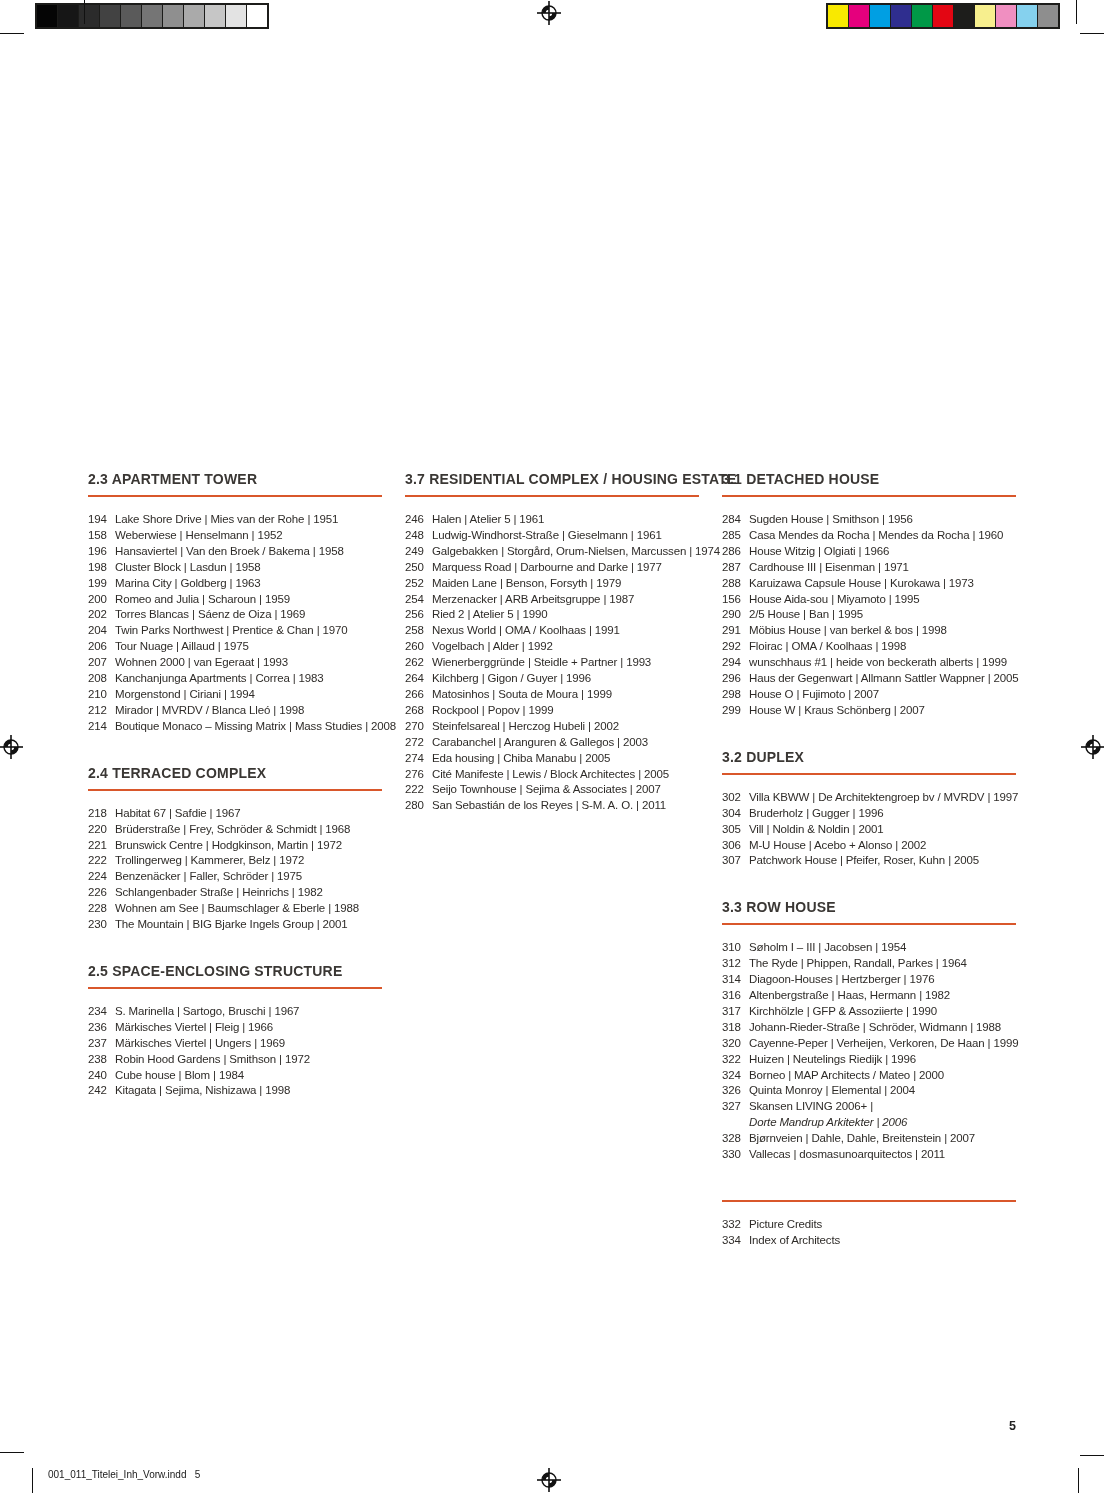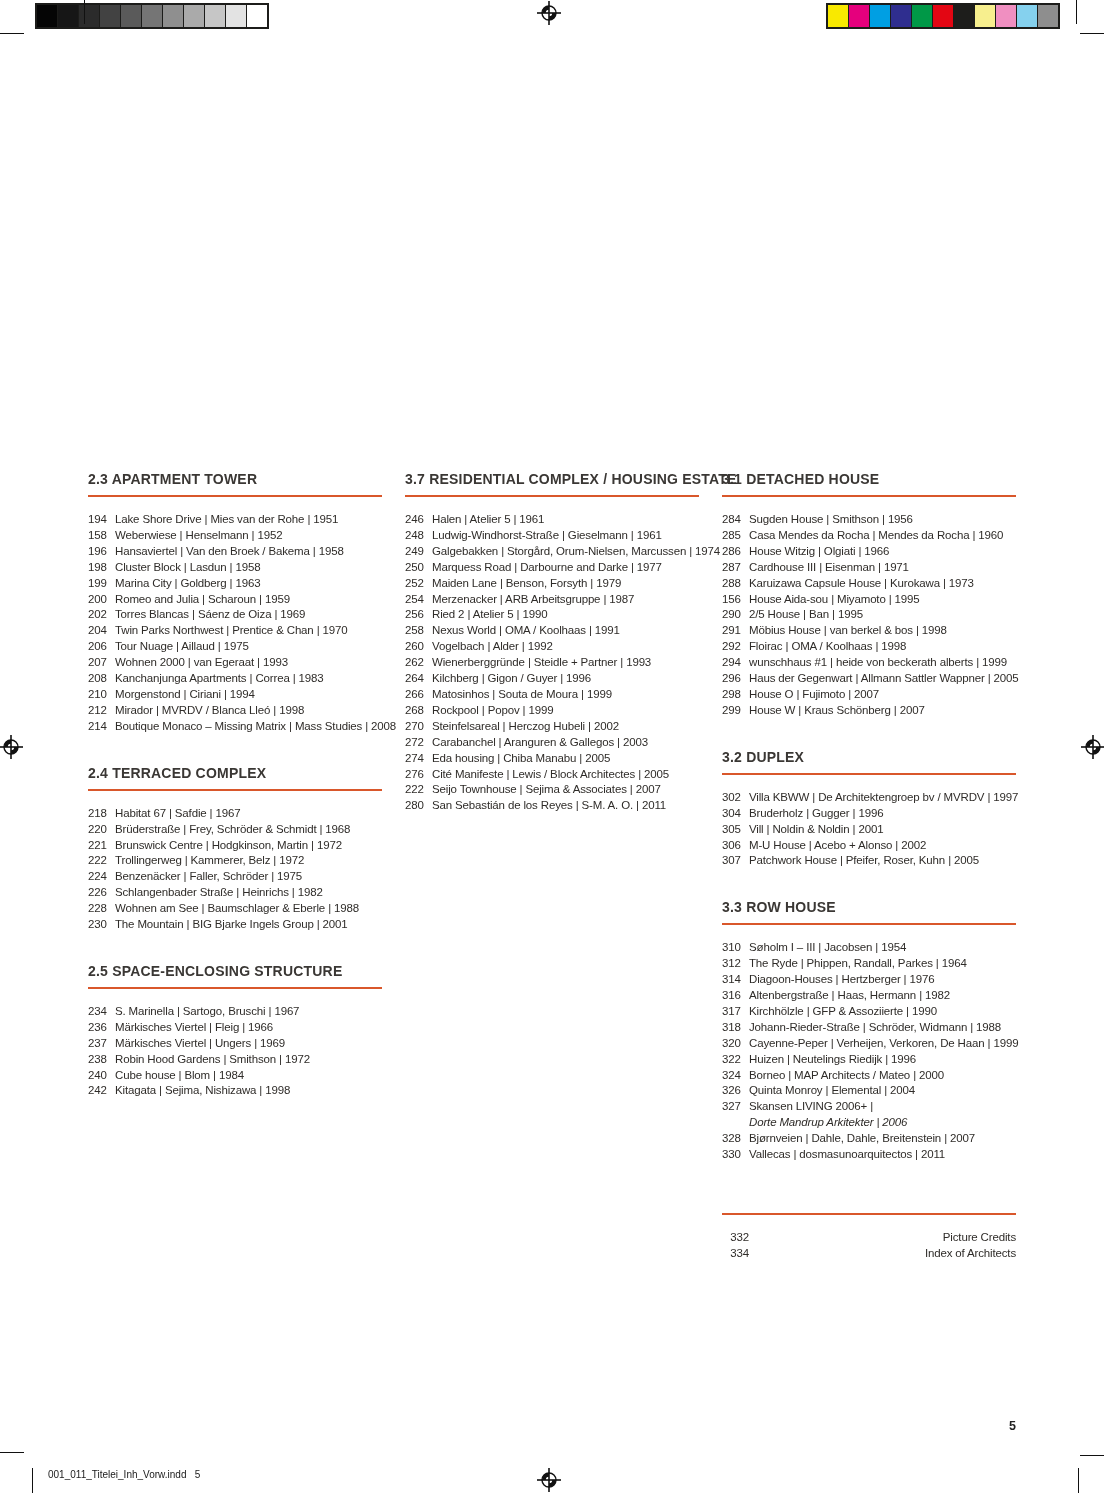--- a/index.html
+++ b/index.html
@@ -20,21 +20,21 @@
   .regmark.right{left:1081px;top:735px;}
   .cropmark{position:absolute;background:#111;}
   .cm-h{height:1px;width:24px;}
   .cm-v{width:1px;height:24px;}
   
   .toc-col{position:absolute;top:472px;width:294px;}
   .toc-col.c1{left:88px;}
   .toc-col.c2{left:405px;}
   .toc-col.c3{left:722px;}
   .section + .section{margin-top:31px;}
-  .section.no-title{margin-top:50px;text-align:right;}
+  .section.no-title{margin-top:37px;}
   .sec-title{
     margin:0 0 8px 0;font-size:14px;font-weight:bold;color:#3a3734;
     letter-spacing:0.2px;line-height:15px;white-space:nowrap;
   }
   .sec-rule{border:0;border-top:2px solid var(--accent,#d9572b);margin:0 0 15px 0;}
   .entries{list-style:none;margin:0;padding:0;}
   .entry{display:flex;align-items:flex-start;font-size:11.5px;line-height:15.9px;letter-spacing:-0.15px;}
   .entry .num{flex:0 0 27px;color:#2f2c29;}
   .entry .txt{flex:1 1 auto;white-space:nowrap;}
   .entry .txt div{white-space:nowrap;font-style:italic;}

